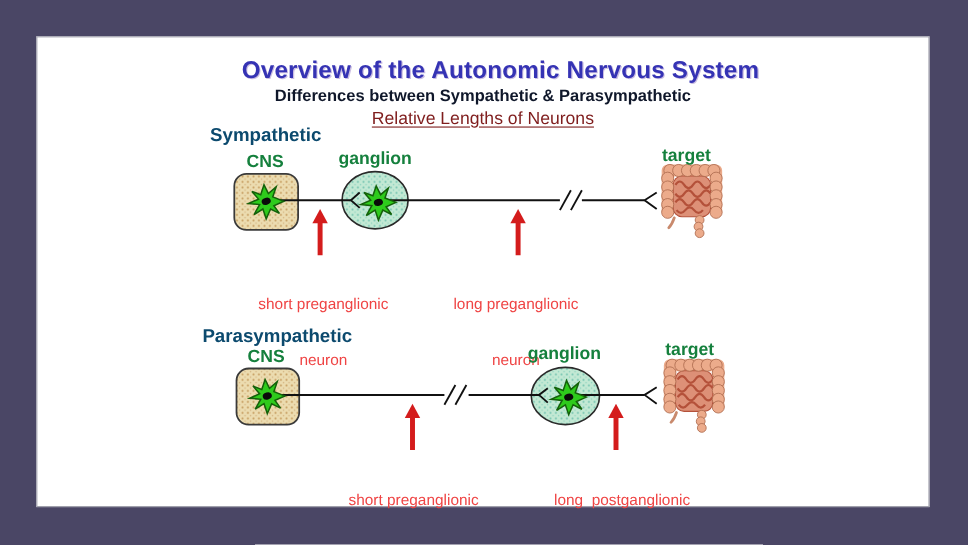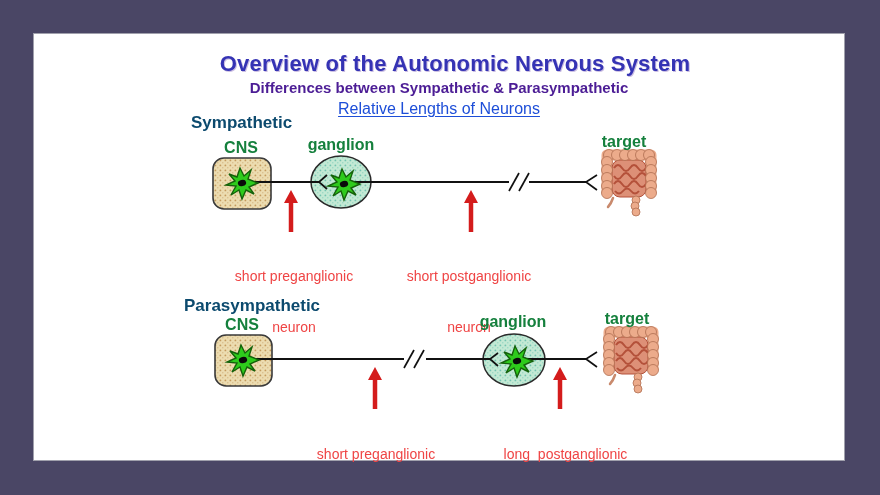--- a/index.html
+++ b/index.html
@@ -25,27 +25,27 @@
     font-size: 22px; font-weight: bold;
     color: #3533b4;
     text-shadow: 1px 1px 0 rgba(140,110,190,0.45);
     letter-spacing: 0.2px;
     margin-left: 16px;
   }
   .subtitle {
     left: 0; top: 45px; width: 100%;
     text-align: center;
     font-size: 15px; font-weight: bold;
-    color: #4c1d95;
+    color: #0f172a;
   }
   .heading {
     left: 0; top: 66px; width: 100%;
     text-align: center;
     font-size: 16px;
-    color: #1d4ed8;
+    color: #7f1d1d;
     text-decoration: underline;
     text-underline-offset: 2px;
   }
   .section-name {
     font-size: 17px; font-weight: bold;
     color: #0c4a6e;
     text-align: right;
   }
   .part-label {
     font-size: 16px; font-weight: bold;
@@ -167,21 +167,21 @@
 
     <div class="abs section-name" style="left:157px; top:79px;">Sympathetic</div>
     <div class="abs part-label" style="left:175px; top:105px; width:64px;">CNS</div>
     <div class="abs part-label" style="left:267px; top:102px; width:80px;">ganglion</div>
     <div class="abs part-label" style="left:550px; top:99px; width:80px;">target</div>
     <div class="abs ann" style="left:180px; top:200px; width:160px;">
       <div>short preganglionic</div>
       <div>neuron</div>
     </div>
     <div class="abs ann" style="left:355px; top:200px; width:160px;">
-      <div>short postganglionic</div>
+      <div>long preganglionic</div>
       <div>neuron</div>
     </div>
 
     <div class="abs section-name" style="left:150px; top:262px;">Parasympathetic</div>
     <div class="abs part-label" style="left:176px; top:282px; width:64px;">CNS</div>
     <div class="abs part-label" style="left:439px; top:279px; width:80px;">ganglion</div>
     <div class="abs part-label" style="left:553px; top:276px; width:80px;">target</div>
     <div class="abs ann" style="left:262px; top:378px; width:160px;">
       <div>short preganglionic</div>
       

